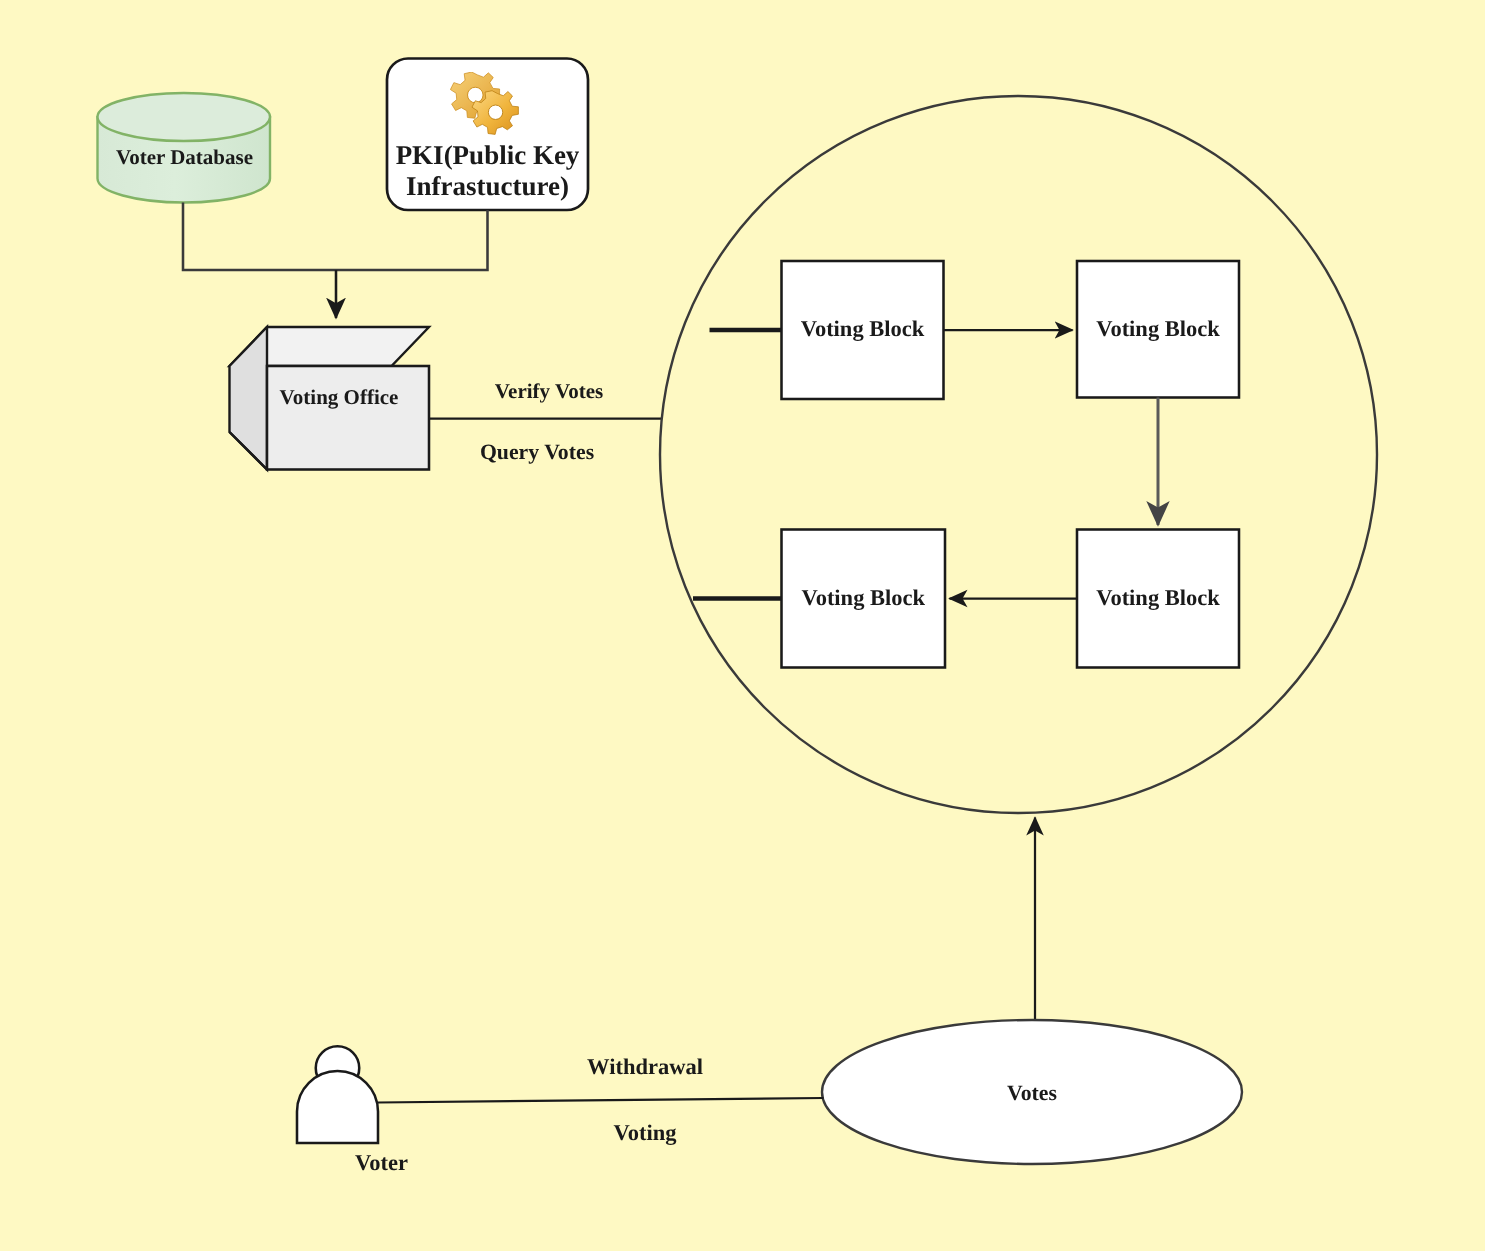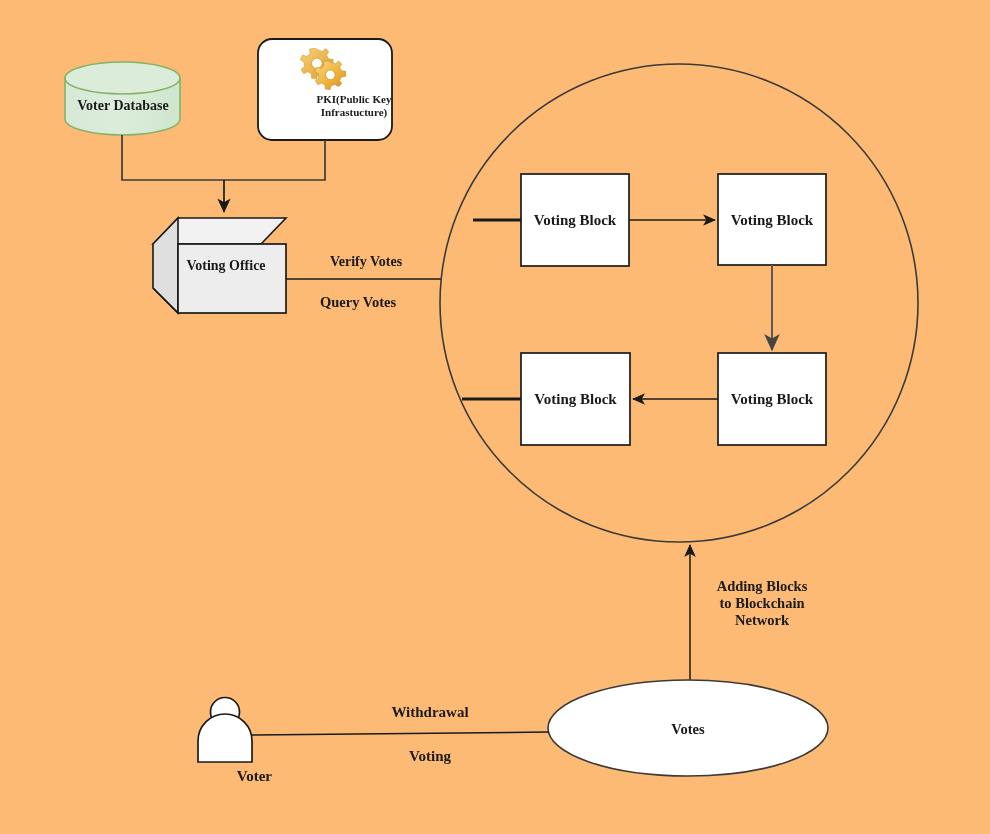--- a/index.html
+++ b/index.html
@@ -10,41 +10,41 @@
   body {
     width: 990px;
     height: 834px;
     font-family: "Liberation Serif", "DejaVu Serif", serif;
     overflow: hidden;
   }
   #diagram {
     position: relative;
     width: 990px;
     height: 834px;
-    background: #fdba74;
+    background: #fef9c3;
   }
   svg.layer {
     position: absolute;
     left: 0;
     top: 0;
     width: 990px;
     height: 834px;
   }
   .label {
     position: absolute;
     font-family: "Liberation Serif", "DejaVu Serif", serif;
     font-weight: bold;
     color: #1a1a1a;
     text-align: center;
     line-height: 1.18;
     white-space: pre-line;
     user-select: none;
   }
   .lbl-db      { left: 55px;  top: 98px;  width: 136px; font-size: 14px; }
-  .lbl-pki     { left: 258px; top: 93px;  width: 134px; font-size: 11px; margin-left: 29px; }
+  .lbl-pki     { left: 258px; top: 93px;  width: 134px; font-size: 18px; }
   .lbl-office  { left: 166px; top: 258px; width: 120px; font-size: 14px; }
   .lbl-verify  { left: 310px; top: 254px; width: 112px; font-size: 14px; }
   .lbl-query   { left: 302px; top: 294px; width: 112px; font-size: 14.5px; }
   .lbl-block   { font-size: 15px; }
   .lbl-b1      { left: 521px; top: 212px; width: 108px; }
   .lbl-b2      { left: 718px; top: 212px; width: 108px; }
   .lbl-b3      { left: 521px; top: 391px; width: 109px; }
   .lbl-b4      { left: 718px; top: 391px; width: 108px; }
   .lbl-adding  { left: 700px; top: 578px; width: 124px; font-size: 14.5px; }
   .lbl-miners  { left: 628px; top: 721px; width: 120px; font-size: 14.5px; }
@@ -153,21 +153,18 @@
   <div class="label lbl-db">Voter Database</div>
   <div class="label lbl-pki">PKI(Public Key
 Infrastucture)</div>
   <div class="label lbl-office">Voting Office</div>
   <div class="label lbl-verify">Verify Votes</div>
   <div class="label lbl-query">Query Votes</div>
   <div class="label lbl-block lbl-b1">Voting Block</div>
   <div class="label lbl-block lbl-b2">Voting Block</div>
   <div class="label lbl-block lbl-b3">Voting Block</div>
   <div class="label lbl-block lbl-b4">Voting Block</div>
-  <div class="label lbl-adding">Adding Blocks
-to Blockchain
-Network</div>
   <div class="label lbl-miners">Votes</div>
   <div class="label lbl-withdraw">Withdrawal</div>
   <div class="label lbl-voting">Voting</div>
   <div class="label lbl-voter">Voter</div>
 
 </div>
 
 </body></html>

